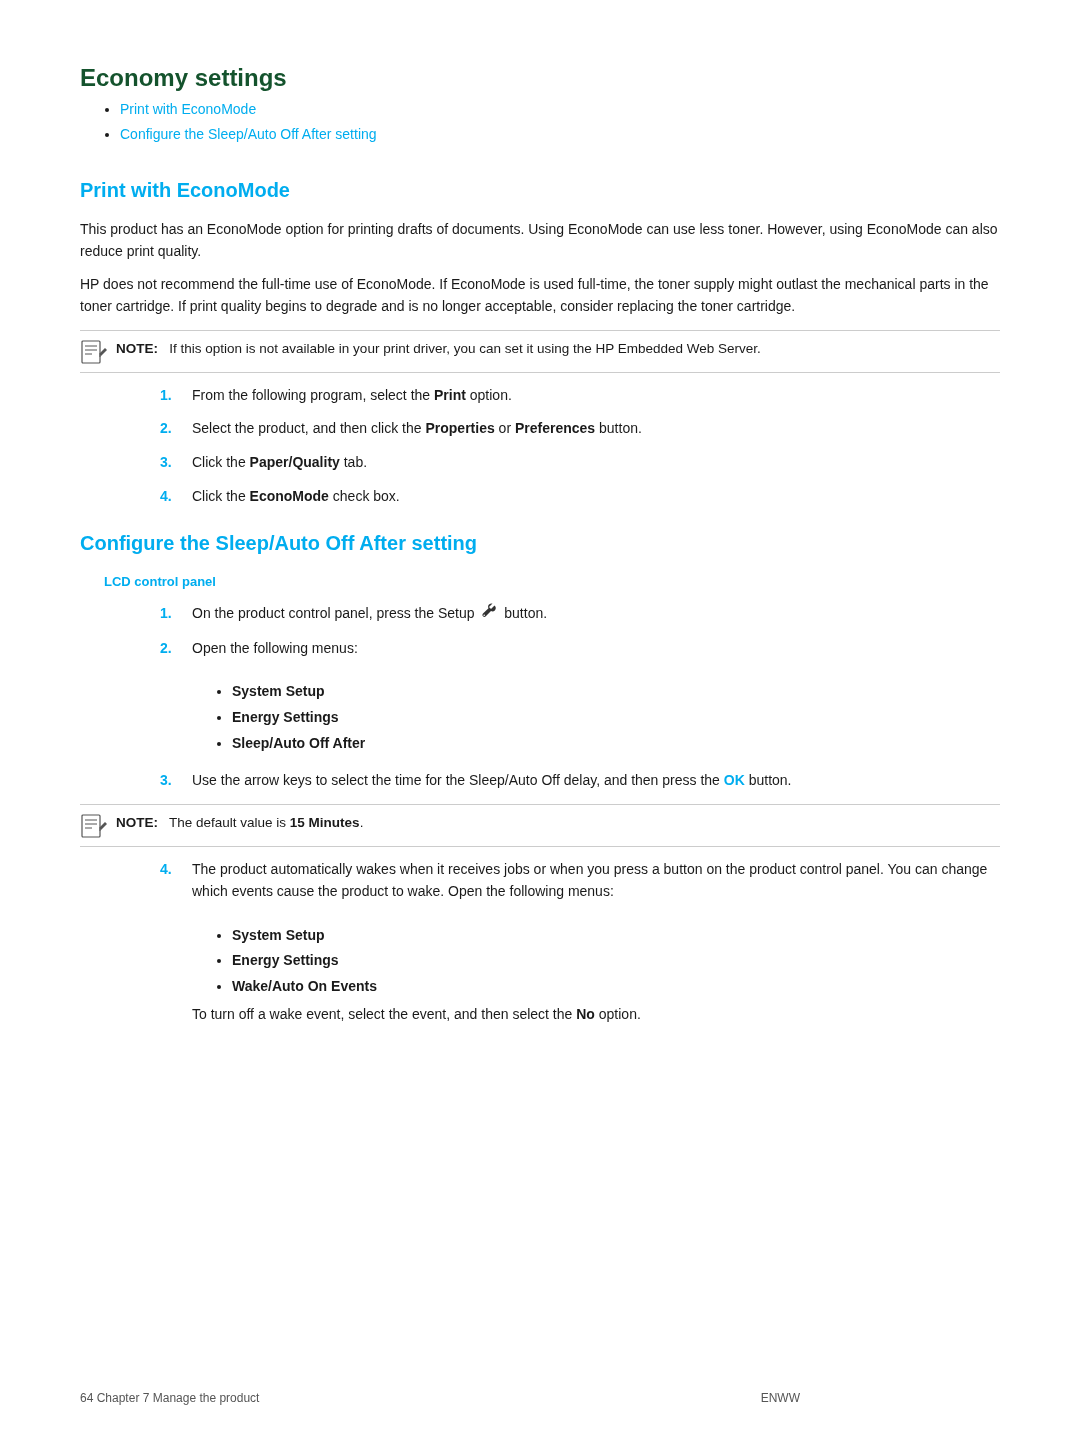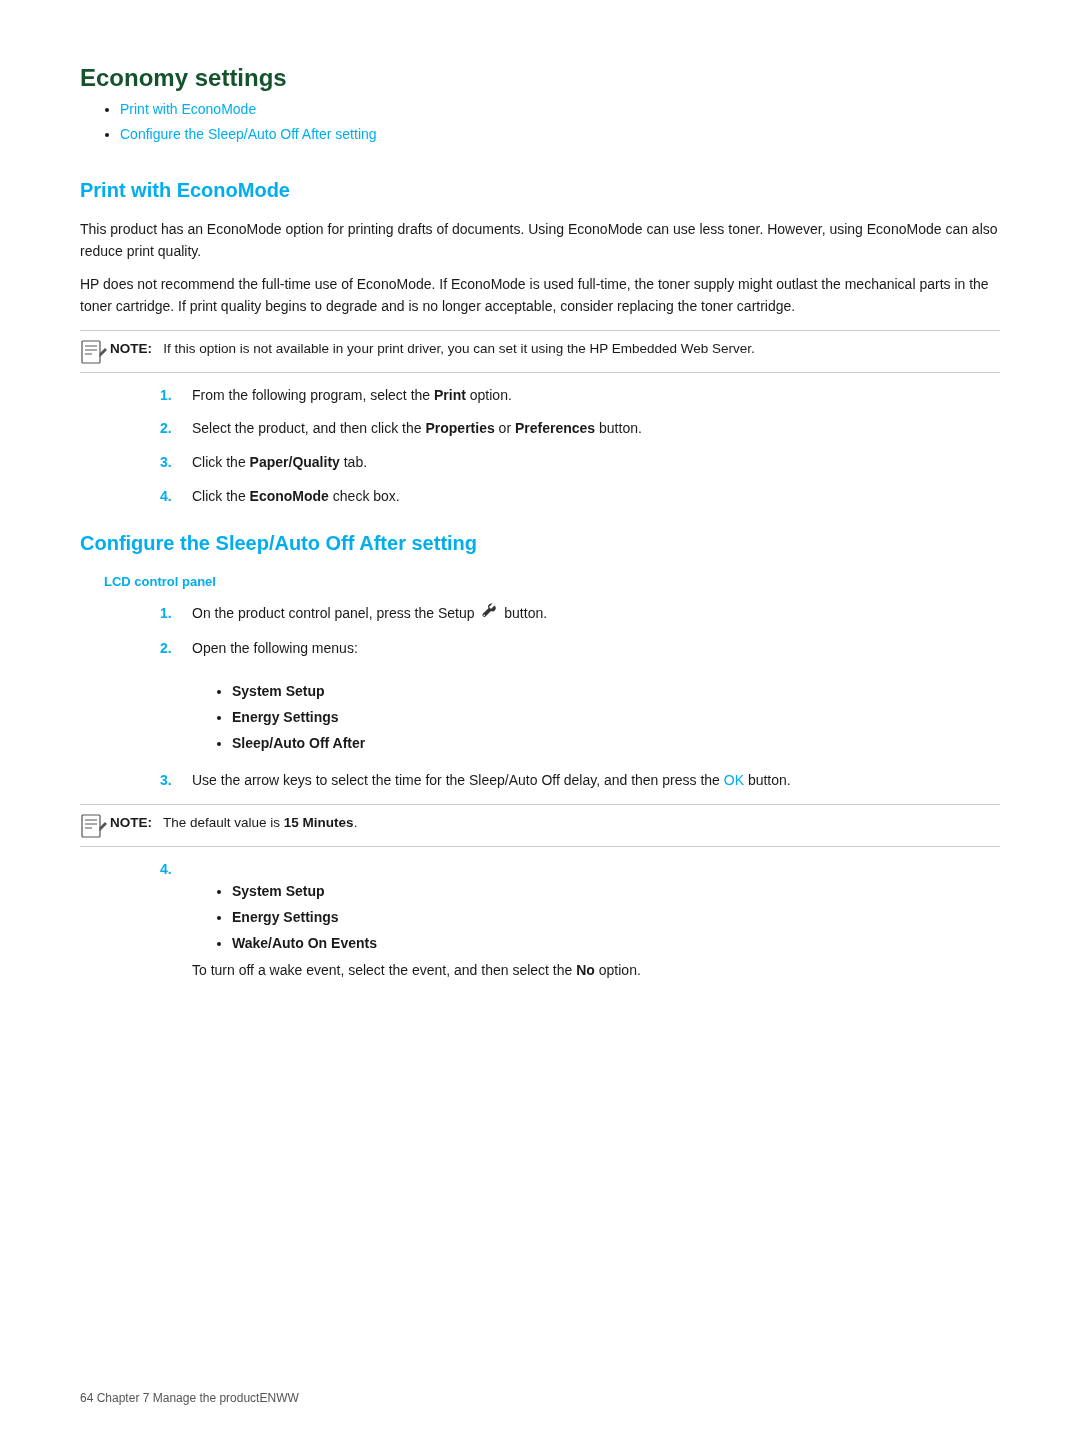--- a/index.html
+++ b/index.html
@@ -60,21 +60,21 @@
       color: #1a1a1a;
     }
 
     .note-box {
       display: flex;
       align-items: flex-start;
       border-top: 1px solid #cccccc;
       border-bottom: 1px solid #cccccc;
       padding: 8px 0;
       margin: 12px 0;
-      gap: 2px;
+      gap: 8px;
     }
 
     .note-icon {
       width: 28px;
       height: 24px;
       flex-shrink: 0;
       margin-top: 1px;
     }
 
     .note-text {
@@ -123,29 +123,29 @@
       margin-bottom: 4px;
       font-size: 14px;
     }
 
     .footer {
       position: fixed;
       bottom: 30px;
       left: 0;
       width: 880px;
       display: flex;
-      justify-content: flex-start;
+      justify-content: space-between;
       padding: 0 80px;
       font-size: 12px;
       color: #555;
     }
 
     .ok-text {
       color: #00adef;
-      font-weight: normal;
+      font-weight: bold;
     }
   </style>
 </head>
 <body>
 
 <h1 class="page-title">Economy settings</h1>
 
 <ul class="toc-list">
   <li>
     <a href="#econoMode">Print with EconoMode</a>
@@ -267,20 +267,21 @@
       <span class="note-label">NOTE:</span>
       &nbsp;
       <span>The default value is </span><span class="bold">15 Minutes</span><span>.</span>
     </span>
   </div>
 
   <div class="numbered-list">
     <div class="numbered-item">
       <span class="num">4.</span>
       <span class="content">
+        <span>The product automatically wakes when it receives jobs or when you press a button on the product control panel. You can change which events cause the product to wake. Open the following menus:</span>
         <ul class="bullet-sub-list">
           <li><span class="bold">System Setup</span></li>
           <li><span class="bold">Energy Settings</span></li>
           <li><span class="bold">Wake/Auto On Events</span></li>
         </ul>
         <p style="margin-top: 6px;">
           <span>To turn off a wake event, select the event, and then select the </span><span class="bold">No</span><span> option.</span>
         </p>
       </span>
     </div>

